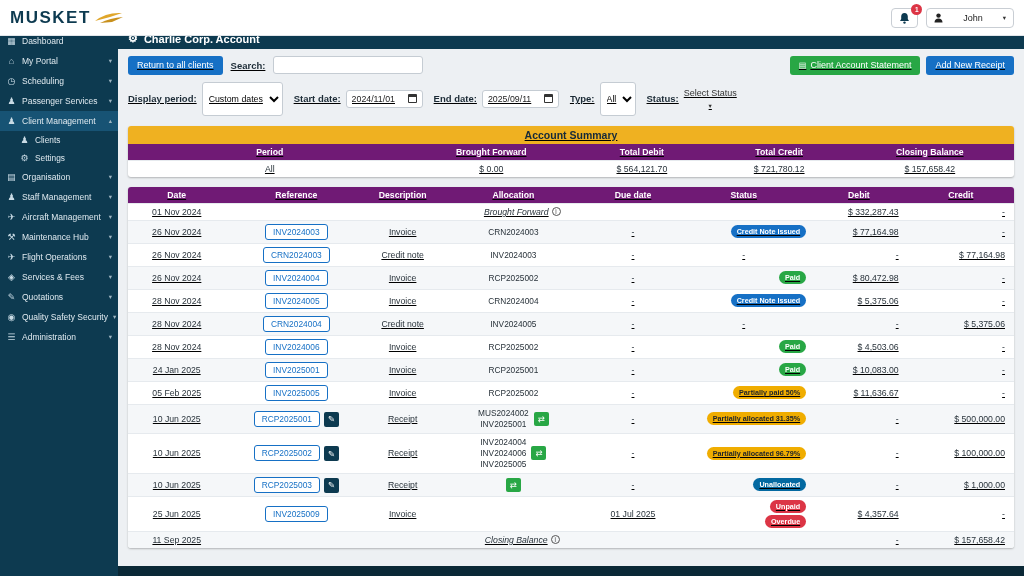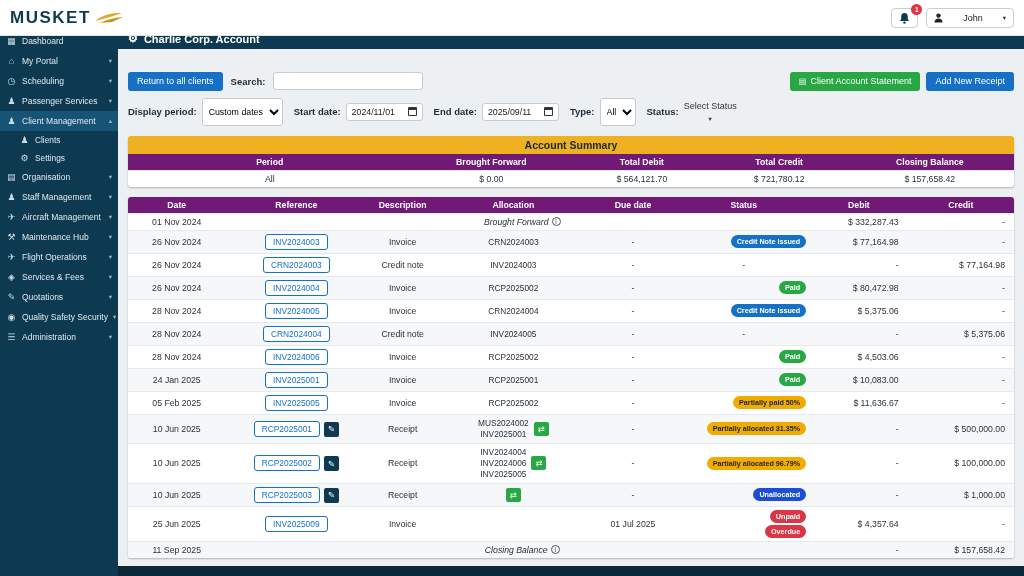--- a/index.html
+++ b/index.html
@@ -30,34 +30,34 @@
   .side-item.active { background:#175374; }
   .side-item .ic, .side-sub .ic { width:11px; font-size:9px; text-align:center; flex:none; color:#c9dbe5; }
   .chev { margin-left:auto; font-size:6.5px; color:#9fb6c2; flex:none; }
   .side-sub { display:flex; align-items:center; gap:5px; padding:4px 6px 4px 19px; font-size:8.3px;
     color:#dfe9ef; cursor:pointer; background:#0d3a50; white-space:nowrap; }
   
   .main { position:absolute; left:118px; top:28px; width:906px; height:538px; background:#edf0f3; overflow:hidden; }
   .titlebar { height:21px; background:#0d3a50; color:#fff; display:flex; align-items:center; gap:6px;
     padding:0 10px; font-size:11px; font-weight:bold; }
   .gears { font-size:11px; line-height:1; color:#fff; }
-  .content { padding:23px 10px 0; }
+  .content { padding:7px 10px 0;text-decoration:underline; }
   
   .toolbar { display:flex; align-items:center; gap:8px; }
   .btn { border:none; border-radius:3px; font-size:9px; padding:4px 9px; cursor:pointer; font-family:inherit; line-height:1.2; }
   .btn-blue { background:#1670c5; color:#fff; }
   .btn-green { background:#28a745; color:#fff; display:inline-flex; align-items:center; gap:4px; }
   .btn .bic { font-size:8px; }
   .lbl { font-size:9.5px; font-weight:bold; color:#1c2b36; white-space:nowrap; }
   .search-input { width:150px; height:18px; border:1px solid #c5ccd3; border-radius:3px; background:#fff;
     font-size:9px; padding:0 5px; font-family:inherit; }
   .toolbar-right { margin-left:auto; display:flex; gap:6px; }
   
   .filters { display:flex; align-items:center; gap:5px; margin-top:7px; }
-  .filters select { font-size:8.8px; height:28px; border:1px solid #c5ccd3; border-radius:3px; background:#fff;
+  .filters select { font-size:8.8px; height:34px; border:1px solid #c5ccd3; border-radius:3px; background:#fff;
     font-family:inherit; padding:0 2px; cursor:pointer; }
   .date-box { display:flex; align-items:center; gap:4px; background:#fff; border:1px solid #c5ccd3;
     border-radius:3px; height:18px; padding:0 5px; }
   .date-box input { border:none; width:52px; font-size:8.8px; font-family:inherit; outline:none; color:#222; background:transparent; }
   .cal-ic { width:9px; height:9px; border:1px solid #333; border-top-width:3px; border-radius:1px; display:inline-block; cursor:pointer; }
   .status-dd { font-size:9px; color:#333; display:flex; gap:4px; align-items:center; cursor:pointer;flex-direction:column; }
   .gap-lg { margin-left:6px; }
   
   .card { background:#fff; border-radius:3px; margin-top:10px; box-shadow:0 1px 2px rgba(0,0,0,.25); overflow:hidden; }
   .card-title { background:#efb121; color:#14293a; font-weight:bold; font-size:10.5px; text-align:center; padding:3px 0; }
@@ -71,21 +71,21 @@
     border-radius:3px; cursor:pointer; font-family:inherit; }
   .edit-btn { background:#0d3a50; color:#fff; border:none; width:15px; height:15px; border-radius:2px;
     font-size:8.5px; cursor:pointer; display:inline-flex; align-items:center; justify-content:center; margin-left:4px; vertical-align:middle; }
   .alloc-btn { background:#28a745; color:#fff; border:none; width:15px; height:14px; border-radius:2px;
     font-size:8.5px; cursor:pointer; display:inline-flex; align-items:center; justify-content:center; }
   .alloc-wrap { display:inline-flex; align-items:center; justify-content:center; gap:5px; }
   .alloc-refs { display:flex; flex-direction:column; gap:1px; font-size:8.3px; line-height:1.25; }
   .badge { display:inline-block; border-radius:8px; font-size:7.2px; font-weight:bold; padding:2px 6px; color:#fff; white-space:nowrap; }
   .b-blue { background:#1670c5; } .b-green { background:#28a745; }
   .b-yellow { background:#f0ad00; color:#212529; }
-  .b-gray { background:#1d4ed8;margin-left:44px; } .b-red { background:#dc3545; }
+  .b-gray { background:#0369a1;margin-left:44px; } .b-red { background:#dc3545; }
   .badges { display:flex; flex-direction:column; align-items:flex-end; gap:2px; }
   .special-cell { font-style:italic; }
   .info-i { display:inline-block; width:9px; height:9px; border:1px solid #555; border-radius:50%;
     font-size:6.5px; line-height:8px; text-align:center; font-style:normal; color:#444; margin-left:3px; vertical-align:1px; }
 </style>
 </head>
 <body>
 
 <div class="topbar">
   <div class="brand">

